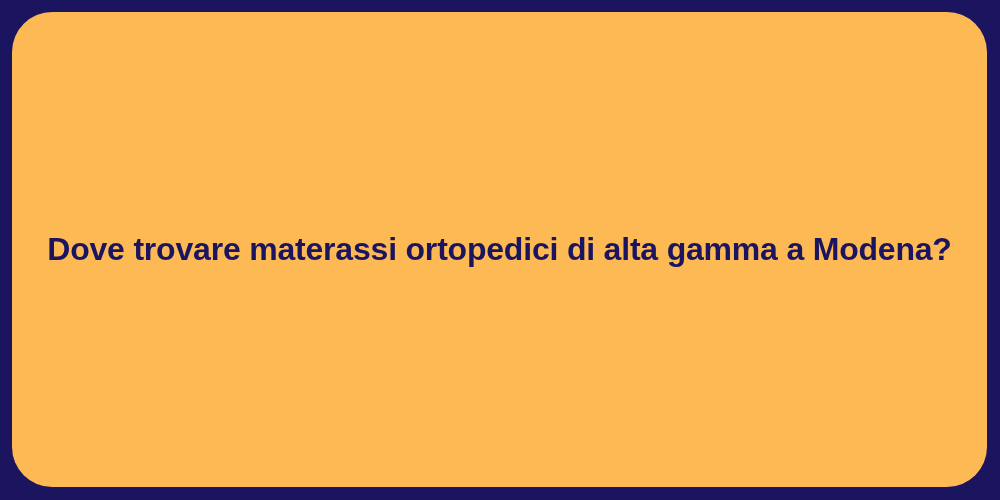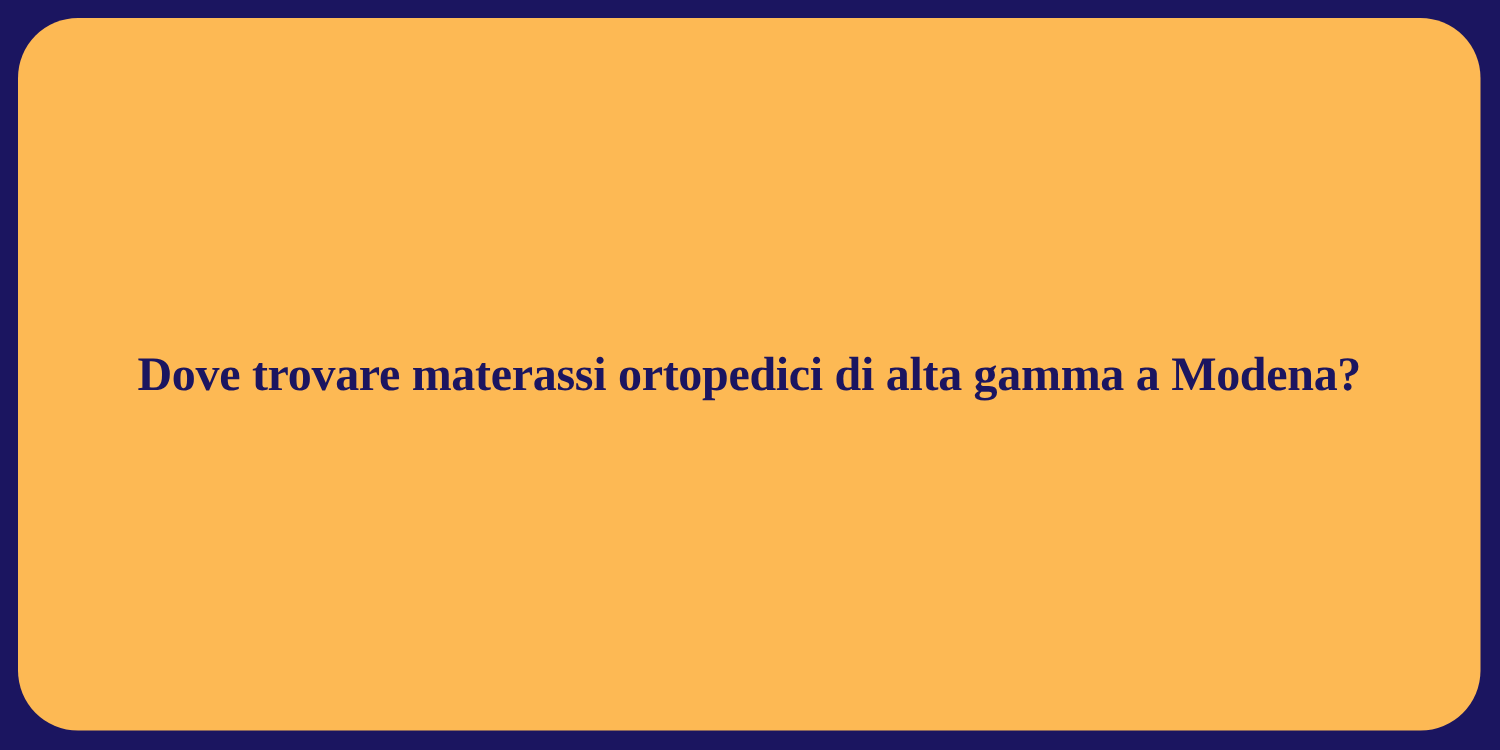--- a/index.html
+++ b/index.html
@@ -31,21 +31,21 @@
     display: flex;
     align-items: center;
     justify-content: center;
     overflow: hidden;
   }
 
   #headline {
     margin: 0;
     padding: 0 24px;
     text-align: right;
-    font-family: Liberation Serif, serif;
+    font-family: Liberation Sans, sans-serif;
     font-size: 32px;
     font-weight: bold;
     line-height: 1.25;
     letter-spacing: -0.2px;
     color: #1b1560;
     white-space: nowrap;
     position: relative;
     top: -1px;
   }
 </style>

